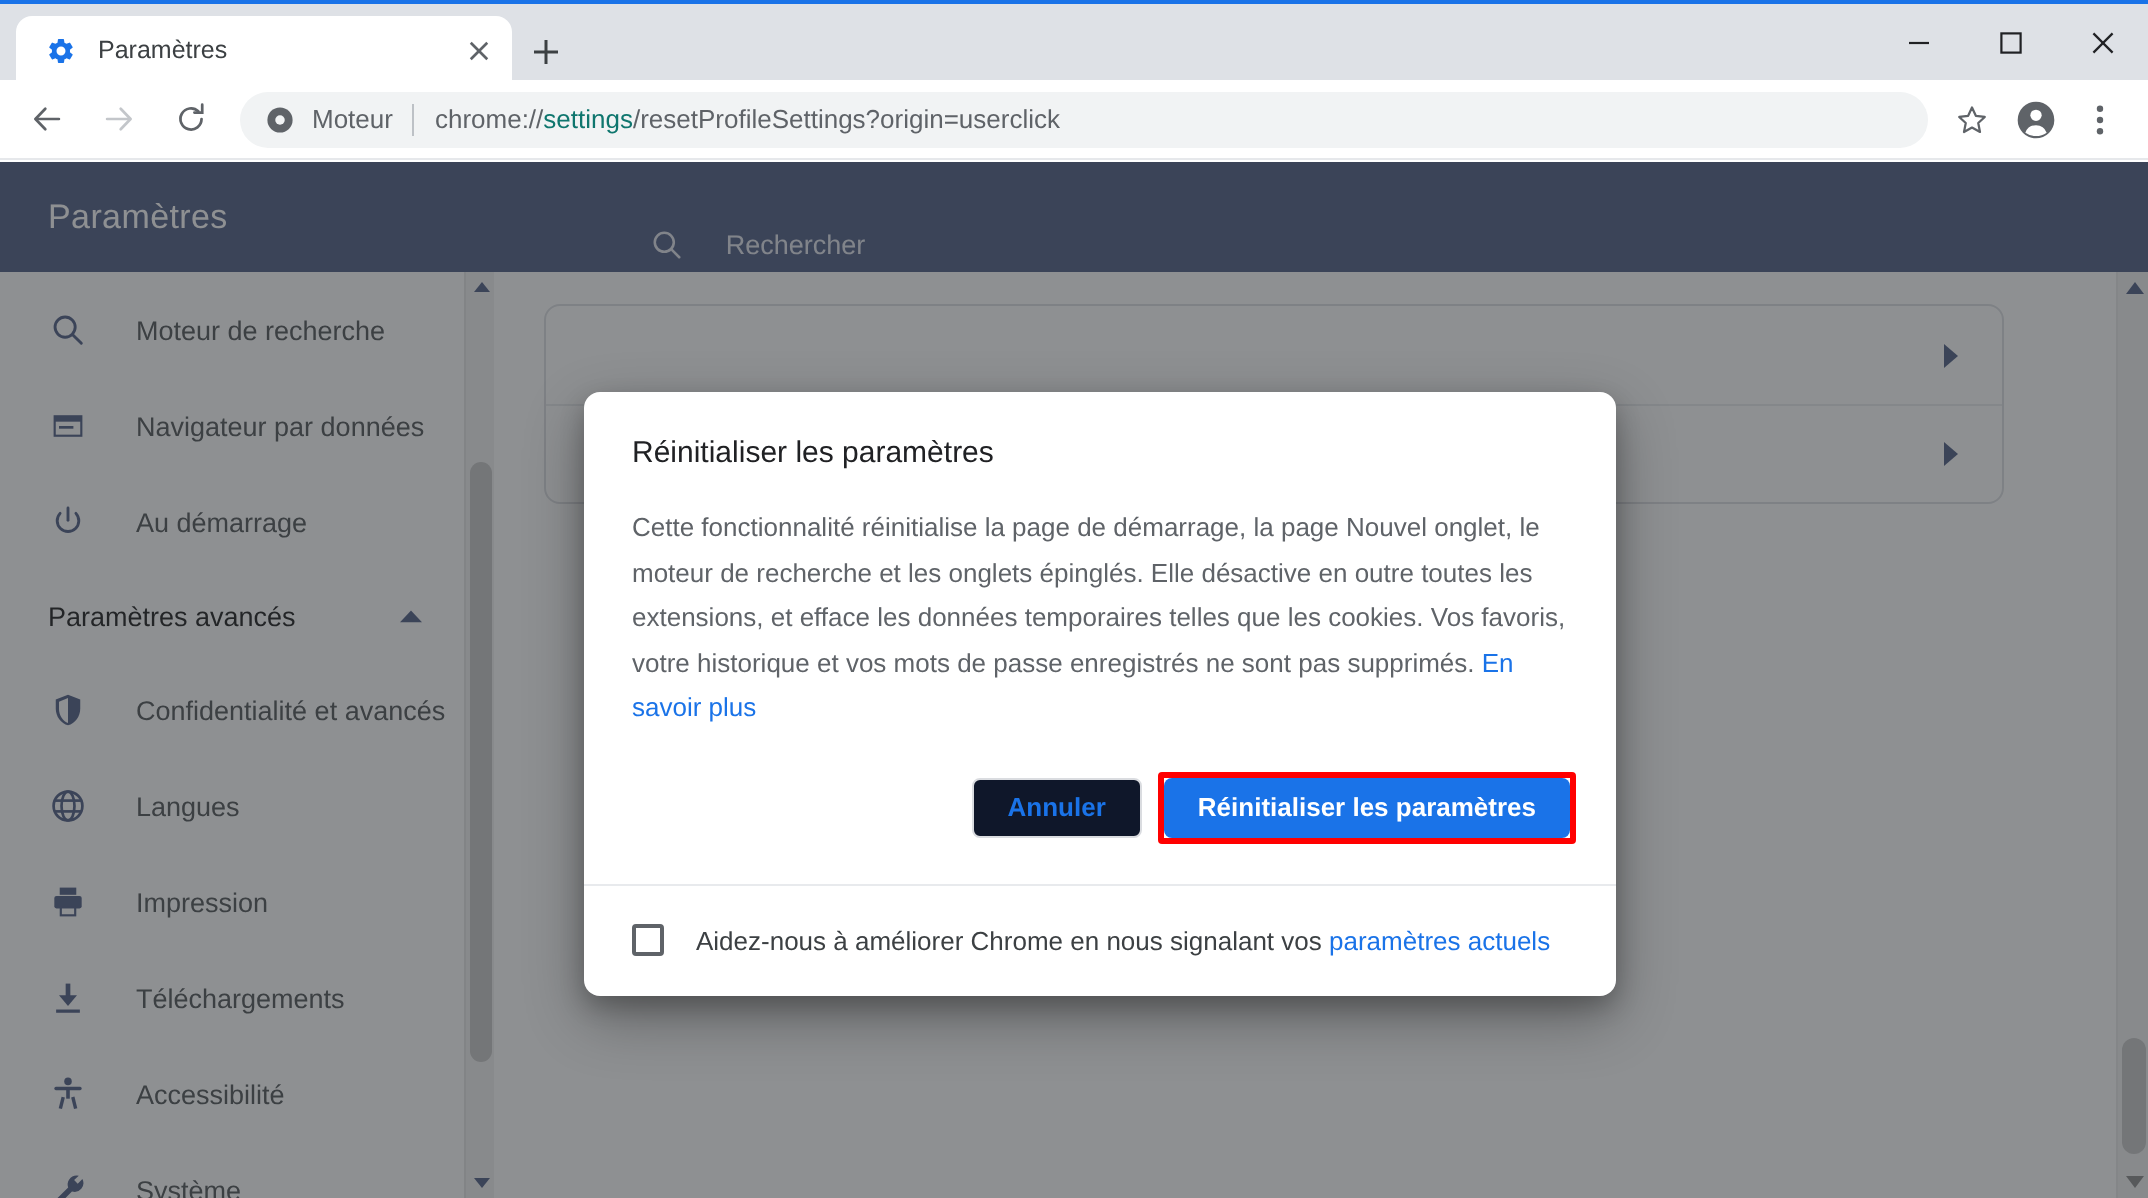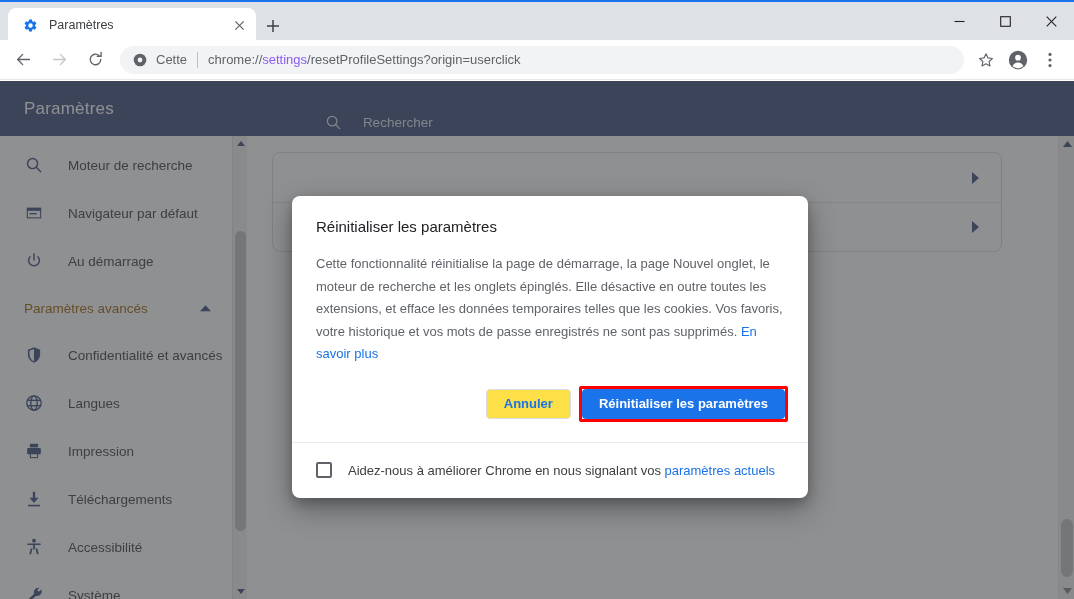--- a/index.html
+++ b/index.html
@@ -71,21 +71,21 @@
     flex: 1; height: 28px; margin: 0 8px 0 10px;
     background: #f1f3f4; border-radius: 14px;
     display: flex; align-items: center;
     padding: 0 12px 0 12px;
     min-width: 0;
   }
   .omni-chromeicon { width: 16px; height: 16px; flex: 0 0 16px; display:flex; align-items:center; justify-content:center; }
   .omni-scope { font-size: 13px; color: #5f6368; margin-left: 8px; white-space: nowrap; }
   .omni-sep { width: 1px; height: 16px; background: #bdc1c6; margin: 0 10px; flex: 0 0 1px; }
   .omni-url { font-size: 13px; color: #5f6368; white-space: nowrap; overflow: hidden; text-overflow: ellipsis; }
-  .omni-url .strong { color: #8b5cf6; }
+  .omni-url .strong { color: #0f766e; }
   .tb-icon {
     width: 28px; height: 28px; margin-right: 4px;
     display: flex; align-items: center; justify-content: center;
     border-radius: 50%; flex: 0 0 28px;
   }
   .tb-icon.last { margin-right: 10px; }
 
   
   .page {
     position: absolute; top: 81px; left: 0;
@@ -116,21 +116,21 @@
   }
   .side-icon {
     width: 20px; height: 20px; flex: 0 0 20px;
     display: flex; align-items: center; justify-content: center;
   }
   .side-label { font-size: 13.5px; color: #3c4043; margin-left: 24px; }
   .side-section {
     height: 46px; display: flex; align-items: center;
     padding: 0 18px 0 24px;
   }
-  .side-section-label { font-size: 13.5px; color: #a16207; flex: 1; }
+  .side-section-label { font-size: 13.5px; color: #000000; flex: 1; }
   .side-section-chev { width: 18px; height: 18px; display:flex; align-items:center; justify-content:center; }
 
   
   .sb-scroll {
     position: absolute; top: 55px; left: 232px;
     width: 15px; height: 463px; background: #f1f1f1;
     border-left: 1px solid #e2e2e2;
   }
   .sb-arrow { position:absolute; left:0; width: 15px; height: 15px; display:flex; align-items:center; justify-content:center; }
   .sb-arrow.up { top: 0; }
@@ -207,21 +207,21 @@
     color: #1a73e8; text-decoration: none;
   }
   .dlg-actions {
     display: flex; align-items: center; justify-content: flex-end;
     padding: 20px 20px 20px 24px;
     gap: 8px;
   }
   .btn-cancel {
     height: 30px; padding: 0 17px;
     border: 1px solid #dadce0; border-radius: 4px;
-    background: #fde047;
+    background: #0f172a;
     font-family: "Liberation Sans", sans-serif;
     font-size: 13px; font-weight: bold; color: #1a73e8;
     display: flex; align-items: center;
   }
   .btn-primary-wrap {
     border: 3px solid #ff0000;
     border-radius: 2px;
     padding: 0;
     display: flex;
   }
@@ -330,21 +330,21 @@
       </span>
     </div>
 
     <div class="omnibox">
       <span class="omni-chromeicon">
         <svg width="14" height="14" viewBox="0 0 20 20">
           <circle cx="10" cy="10" r="9" fill="#5f6368"></circle>
           <circle cx="10" cy="10" r="3.4" fill="#f1f3f4"></circle>
         </svg>
       </span>
-      <span class="omni-scope">Cette</span>
+      <span class="omni-scope">Moteur</span>
       <span class="omni-sep"></span>
       <span class="omni-url"><span>chrome://</span><span class="strong">settings</span><span>/resetProfileSettings?origin=userclick</span></span>
     </div>
 
     <div class="tb-icon">
       <span>
         <svg width="16" height="16" viewBox="0 0 20 20" fill="none" stroke="#5f6368" stroke-width="1.4" stroke-linejoin="round">
           <polygon points="10,2.2 12.4,7.4 18,8.1 13.9,11.9 15,17.5 10,14.7 5,17.5 6.1,11.9 2,8.1 7.6,7.4"></polygon>
         </svg>
       </span>
@@ -397,21 +397,21 @@
       </div>
 
       <div class="side-item">
         <span class="side-icon">
           <svg width="18" height="18" viewBox="0 0 20 20" fill="#3b4a76">
             <path d="M2 4h16v12H2z"></path>
               <rect x="3.2" y="7.6" width="13.6" height="7.2" fill="#ffffff"></rect>
             <rect x="5" y="10" width="8" height="1.5" fill="#3b4a76"></rect>
           </svg>
         </span>
-        <span class="side-label">Navigateur par défaut</span>
+        <span class="side-label">Navigateur par données</span>
       </div>
 
       <div class="side-item">
         <span class="side-icon">
           <svg width="18" height="18" viewBox="0 0 20 20" fill="none" stroke="#3b4a76" stroke-width="1.6" stroke-linecap="round">
             <path d="M5.6 5.2a6 6 0 1 0 8.8 0"></path>
               <line x1="10" y1="2.2" x2="10" y2="9"></line>
           </svg>
         </span>
         <span class="side-label">Au démarrage</span>

